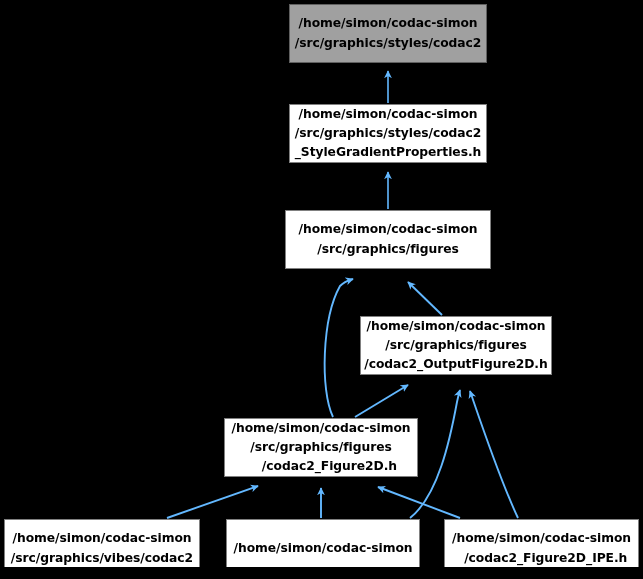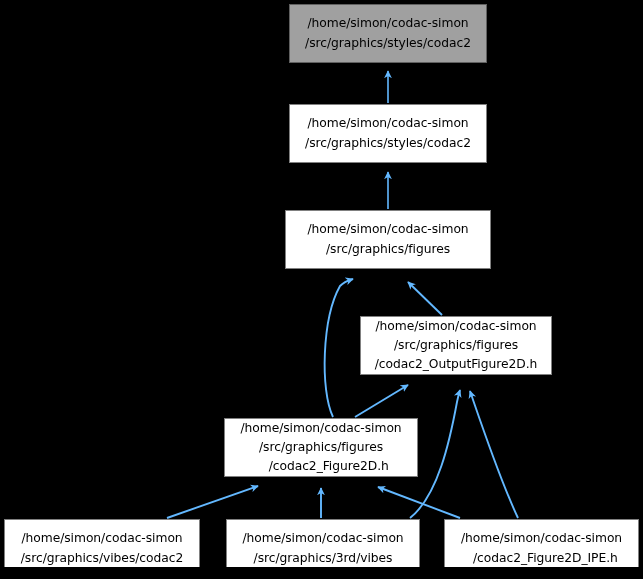--- a/index.html
+++ b/index.html
@@ -7,20 +7,21 @@
     padding: 0;
     background: #000000;
   }
   #canvas {
     position: relative;
     width: 643px;
     height: 567px;
     background: #000000;
     overflow: hidden;
     font-family: "DejaVu Sans", sans-serif;
+    font-weight: bold;
   }
   #edges {
     position: absolute;
     left: 0;
     top: 0;
     width: 643px;
     height: 579px;
     pointer-events: none;
   }
   .node {
@@ -82,20 +83,21 @@
   </svg>
 
   <div class="node current" style="left:289px; top:4px; width:198px; height:59px;">
     <span class="ln">/home/simon/codac-simon</span>
     <span class="ln">/src/graphics/styles/codac2</span>
   </div>
 
   <div class="node" style="left:289px; top:104px; width:198px; height:59px;">
     <span class="ln">/home/simon/codac-simon</span>
     <span class="ln">/src/graphics/styles/codac2</span>
+    <span class="ln">_StyleGradientProperties.h</span>
   </div>
 
   <div class="node" style="left:285px; top:210px; width:206px; height:59px;">
     <span class="ln">/home/simon/codac-simon</span>
     <span class="ln">/src/graphics/figures</span>
   </div>
 
   <div class="node" style="left:360px; top:316px; width:192px; height:59px;">
     <span class="ln">/home/simon/codac-simon</span>
     <span class="ln">/src/graphics/figures</span>
@@ -108,21 +110,20 @@
     <span class="ln">    /codac2_Figure2D.h</span>
   </div>
 
   <div class="node" style="left:4px; top:519px; width:196px; height:59px;">
     <span class="ln">/home/simon/codac-simon</span>
     <span class="ln">/src/graphics/vibes/codac2</span>
   </div>
 
   <div class="node" style="left:226px; top:519px; width:194px; height:59px;">
     <span class="ln">/home/simon/codac-simon</span>
-    <span class="ln">/src/graphics/3rd/vibes</span>
   </div>
 
   <div class="node" style="left:444px; top:519px; width:195px; height:59px;">
     <span class="ln">/home/simon/codac-simon</span>
     <span class="ln">  /codac2_Figure2D_IPE.h</span>
   </div>
 
 </div>
 
 </body></html>

